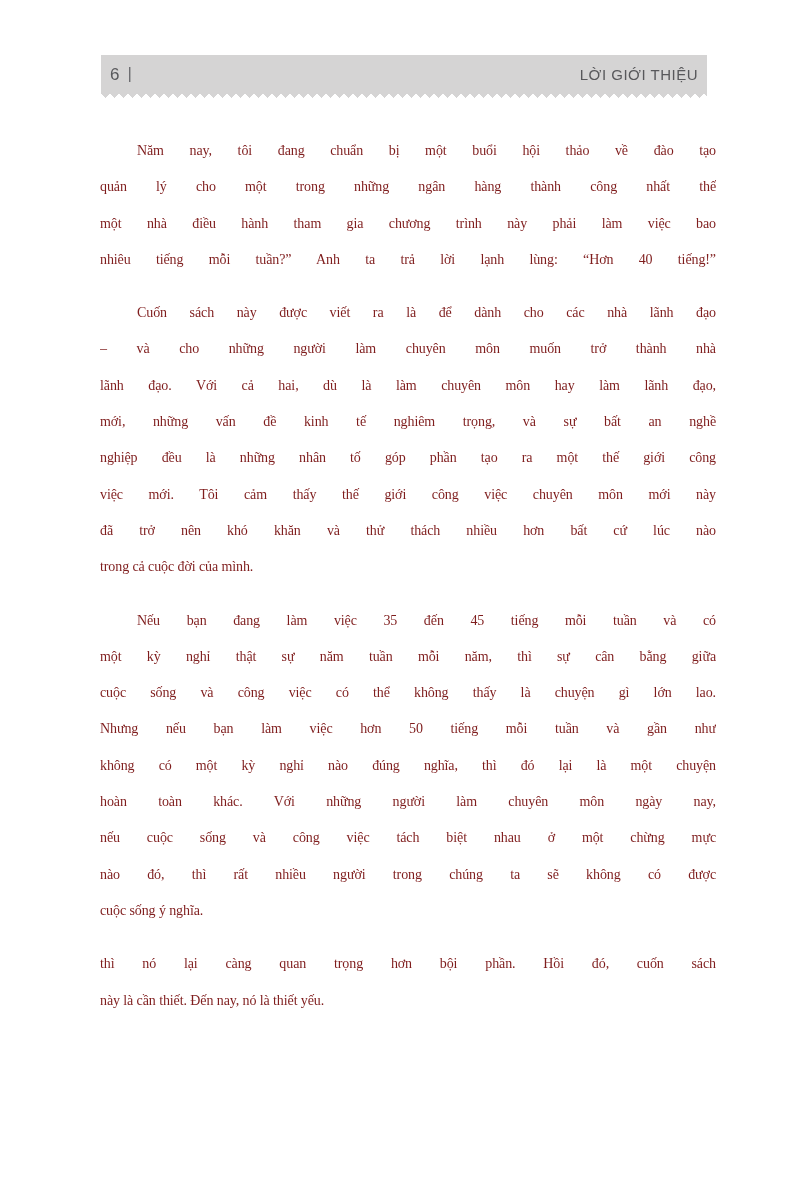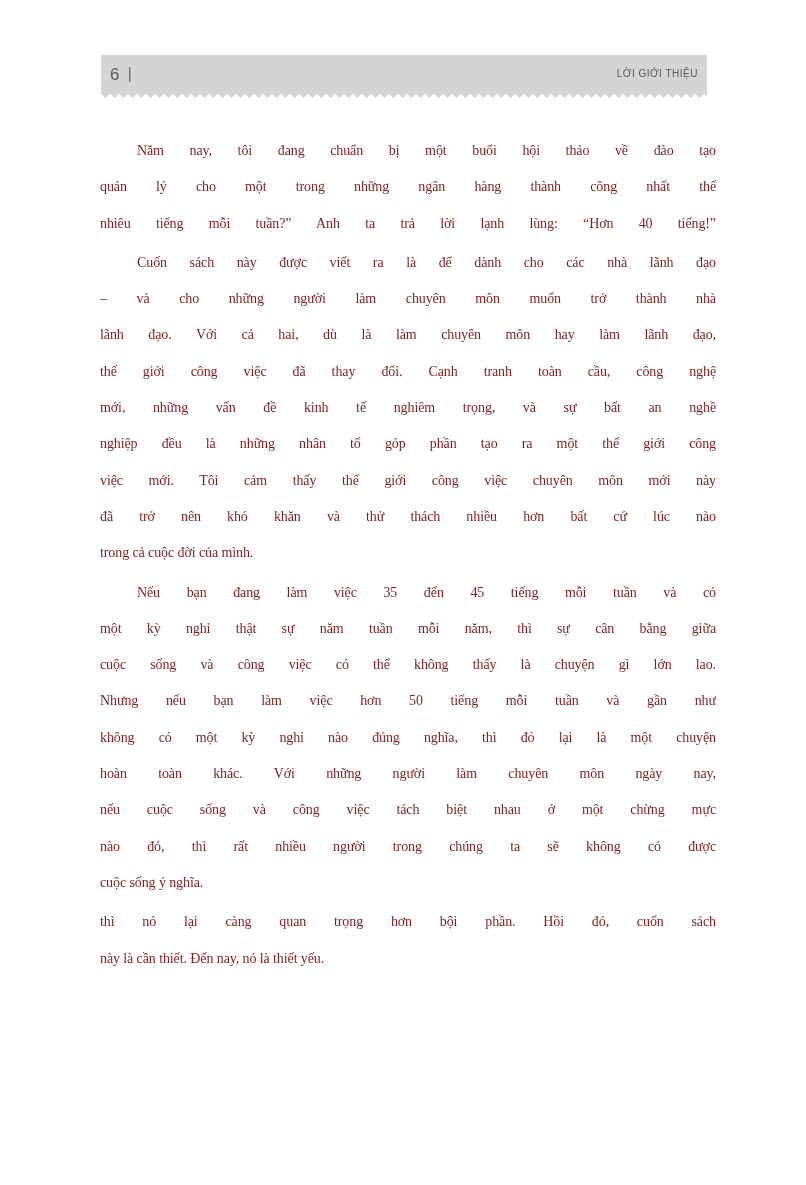--- a/index.html
+++ b/index.html
@@ -48,21 +48,21 @@
     gap: 8px;
     font-size: 17px;
     line-height: 1;
   }
   .header-sep {
     color: #6b6b6f;
     font-weight: 300;
     transform: translateY(-1px);
   }
   .section-title {
-    font-size: 10px;
+    font-size: 15px;
     letter-spacing: 0.5px;
     line-height: 1;
   }
   
   .text-block {
     position: absolute;
     left: 100px;
     top: 133px;
     width: 616px;
     font-size: 14px;
@@ -72,48 +72,48 @@
   .line {
     height: 36.3px;
     line-height: 36.3px;
     text-align: justify;
     text-align-last: justify;
     overflow: hidden;
     white-space: normal;
   }
   .line.indent { text-indent: 37px; }
   .line.last { text-align-last: left; }
-  .para + .para { margin-top: 3px; }
+  .para + .para { margin-top: 17px; }
 </style>
 </head>
 <body>
 
 <div class="page">
 
   <div class="header-bar">
     <span class="page-num-group">
       <span>6</span>
       <span class="header-sep">|</span>
     </span>
     <span class="section-title">LỜI GIỚI THIỆU</span>
   </div>
 
   <div class="text-block">
 
     <div class="para">
       <div class="line indent">Năm nay, tôi đang chuẩn bị một buổi hội thảo về đào tạo</div>
       <div class="line">quản lý cho một trong những ngân hàng thành công nhất thế</div>
+      <div class="line">một nhà điều hành tham gia chương trình này phải làm việc bao</div>
       <div class="line">nhiêu tiếng mỗi tuần?” Anh ta trả lời lạnh lùng: “Hơn 40 tiếng!”</div>
     </div>
 
     <div class="para">
       <div class="line indent">Cuốn sách này được viết ra là để dành cho các nhà lãnh đạo</div>
       <div class="line">– và cho những người làm chuyên môn muốn trở thành nhà</div>
       <div class="line">lãnh đạo. Với cả hai, dù là làm chuyên môn hay làm lãnh đạo,</div>
-      <div class="line">thế giới công việc đã thay đổi. Cạnh tranh toàn cầu, công nghệ</div>
       <div class="line">mới, những vấn đề kinh tế nghiêm trọng, và sự bất an nghề</div>
       <div class="line">nghiệp đều là những nhân tố góp phần tạo ra một thế giới công</div>
       <div class="line">việc mới. Tôi cảm thấy thế giới công việc chuyên môn mới này</div>
       <div class="line">đã trở nên khó khăn và thử thách nhiều hơn bất cứ lúc nào</div>
       <div class="line last">trong cả cuộc đời của mình.</div>
     </div>
 
     <div class="para">
       <div class="line indent">Nếu bạn đang làm việc 35 đến 45 tiếng mỗi tuần và có</div>
       <div class="line">một kỳ nghỉ thật sự năm tuần mỗi năm, thì sự cân bằng giữa</div>

